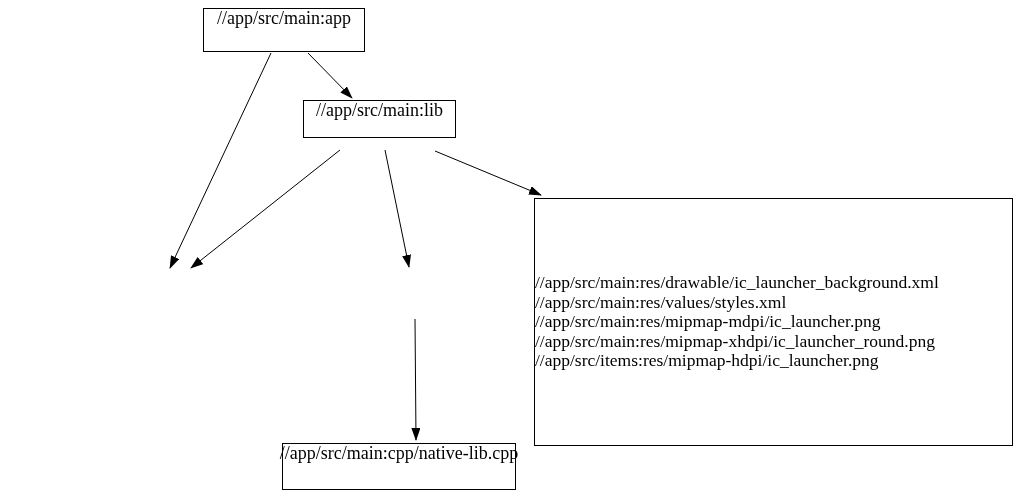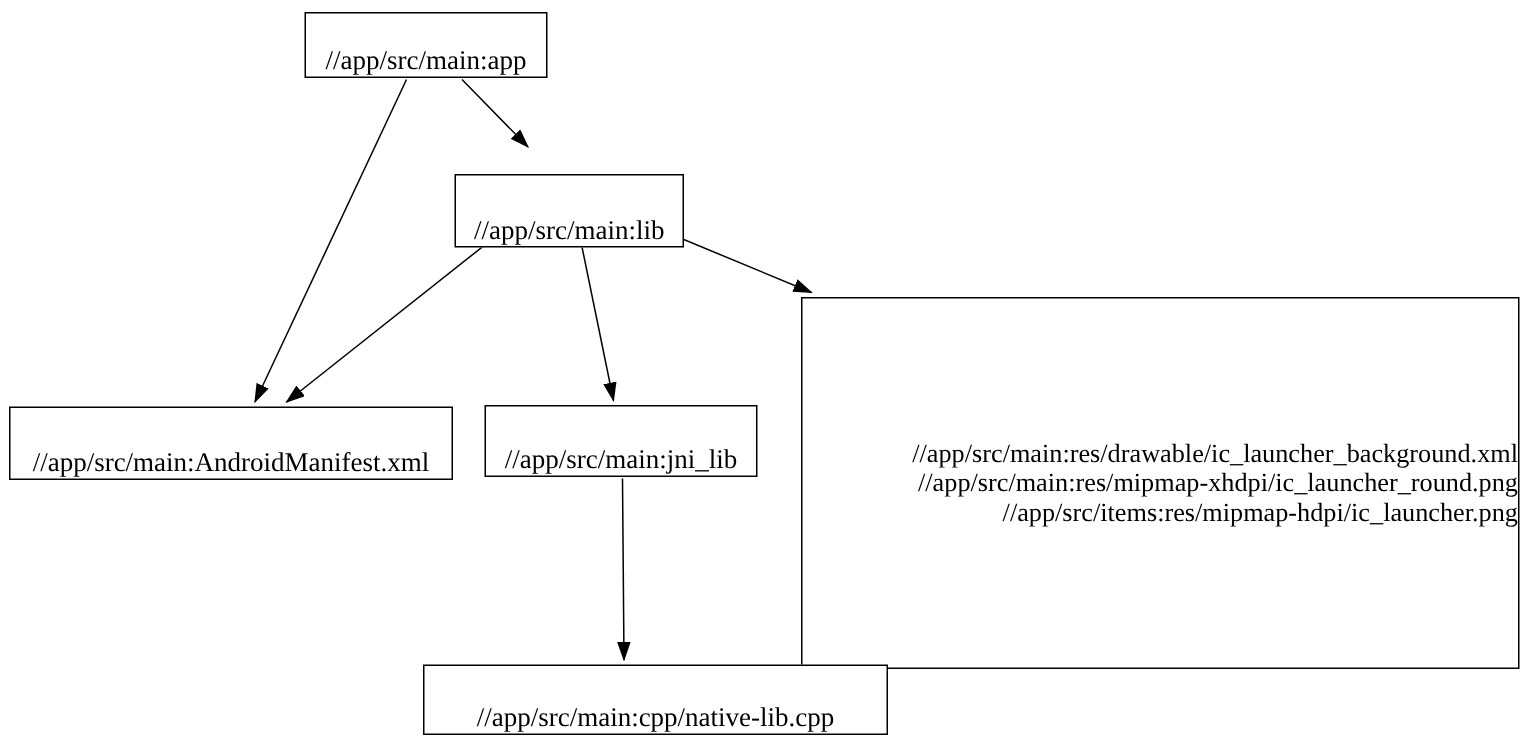--- a/index.html
+++ b/index.html
@@ -22,32 +22,32 @@
     top: 0;
     width: 1018px;
     height: 496px;
   }
   .node {
     position: absolute;
     box-sizing: border-box;
     background: #ffffff;
     border: 1px solid #000000;
     display: flex;
-    align-items: flex-end;
+    align-items: flex-start;
     justify-content: center;
     text-align: center;
     font-size: 18px;
     line-height: 1.1;
     white-space: nowrap;
   }
   .node-app        { left: 203px; top: 8px;   width: 162px; height: 44px; }
-  .node-lib        { left: 303px; top: 116px; width: 153px; height: 49px; }
+  .node-lib        { left: 303px; top: 100px; width: 153px; height: 38px; }
   .node-manifest   { left: 6px;   top: 271px; width: 296px; height: 49px; }
   .node-jni-lib    { left: 323px; top: 270px; width: 182px; height: 48px; }
-  .node-native-lib { left: 282px; top: 443px; width: 310px; height: 47px; }
+  .node-native-lib { left: 282px; top: 443px; width: 234px; height: 47px; }
   .node-resources  {
     left: 534px; top: 198px; width: 479px; height: 248px;
     flex-direction: column;
     font-size: 17.5px;
     line-height: 19.6px;
   }
   .node-resources .res-line {
     display: block;
   }
 </style>
@@ -71,30 +71,26 @@
   </svg>
 
   <div class="node node-app">
     <span>//app/src/main:app</span>
   </div>
 
   <div class="node node-lib">
     <span>//app/src/main:lib</span>
   </div>
 
-  <div class="node node-manifest">
-    <span>//app/src/main:AndroidManifest.xml</span>
-  </div>
 
-  <div class="node node-jni-lib">
-    <span>//app/src/main:jni_lib</span>
-  </div>
 
   <div class="node node-resources">
     <span class="res-line">//app/src/main:res/drawable/ic_launcher_background.xml</span>
+    <span class="res-line">//app/src/main:res/values/styles.xml</span>
+    <span class="res-line">//app/src/main:res/mipmap-mdpi/ic_launcher.png</span>
     <span class="res-line">//app/src/main:res/mipmap-xhdpi/ic_launcher_round.png</span>
     <span class="res-line">//app/src/items:res/mipmap-hdpi/ic_launcher.png</span>
   </div>
 
   <div class="node node-native-lib">
     <span>//app/src/main:cpp/native-lib.cpp</span>
   </div>
 
 </div>
 

